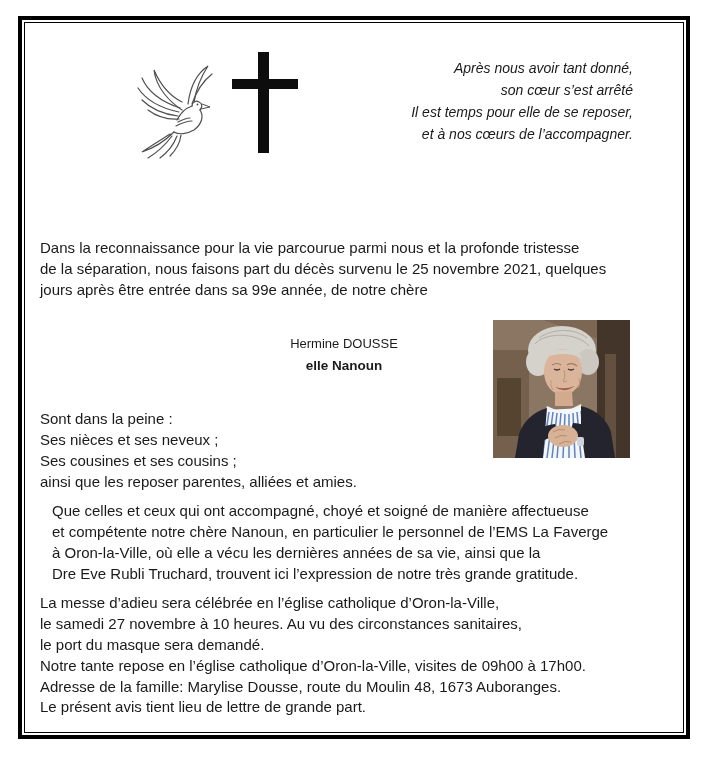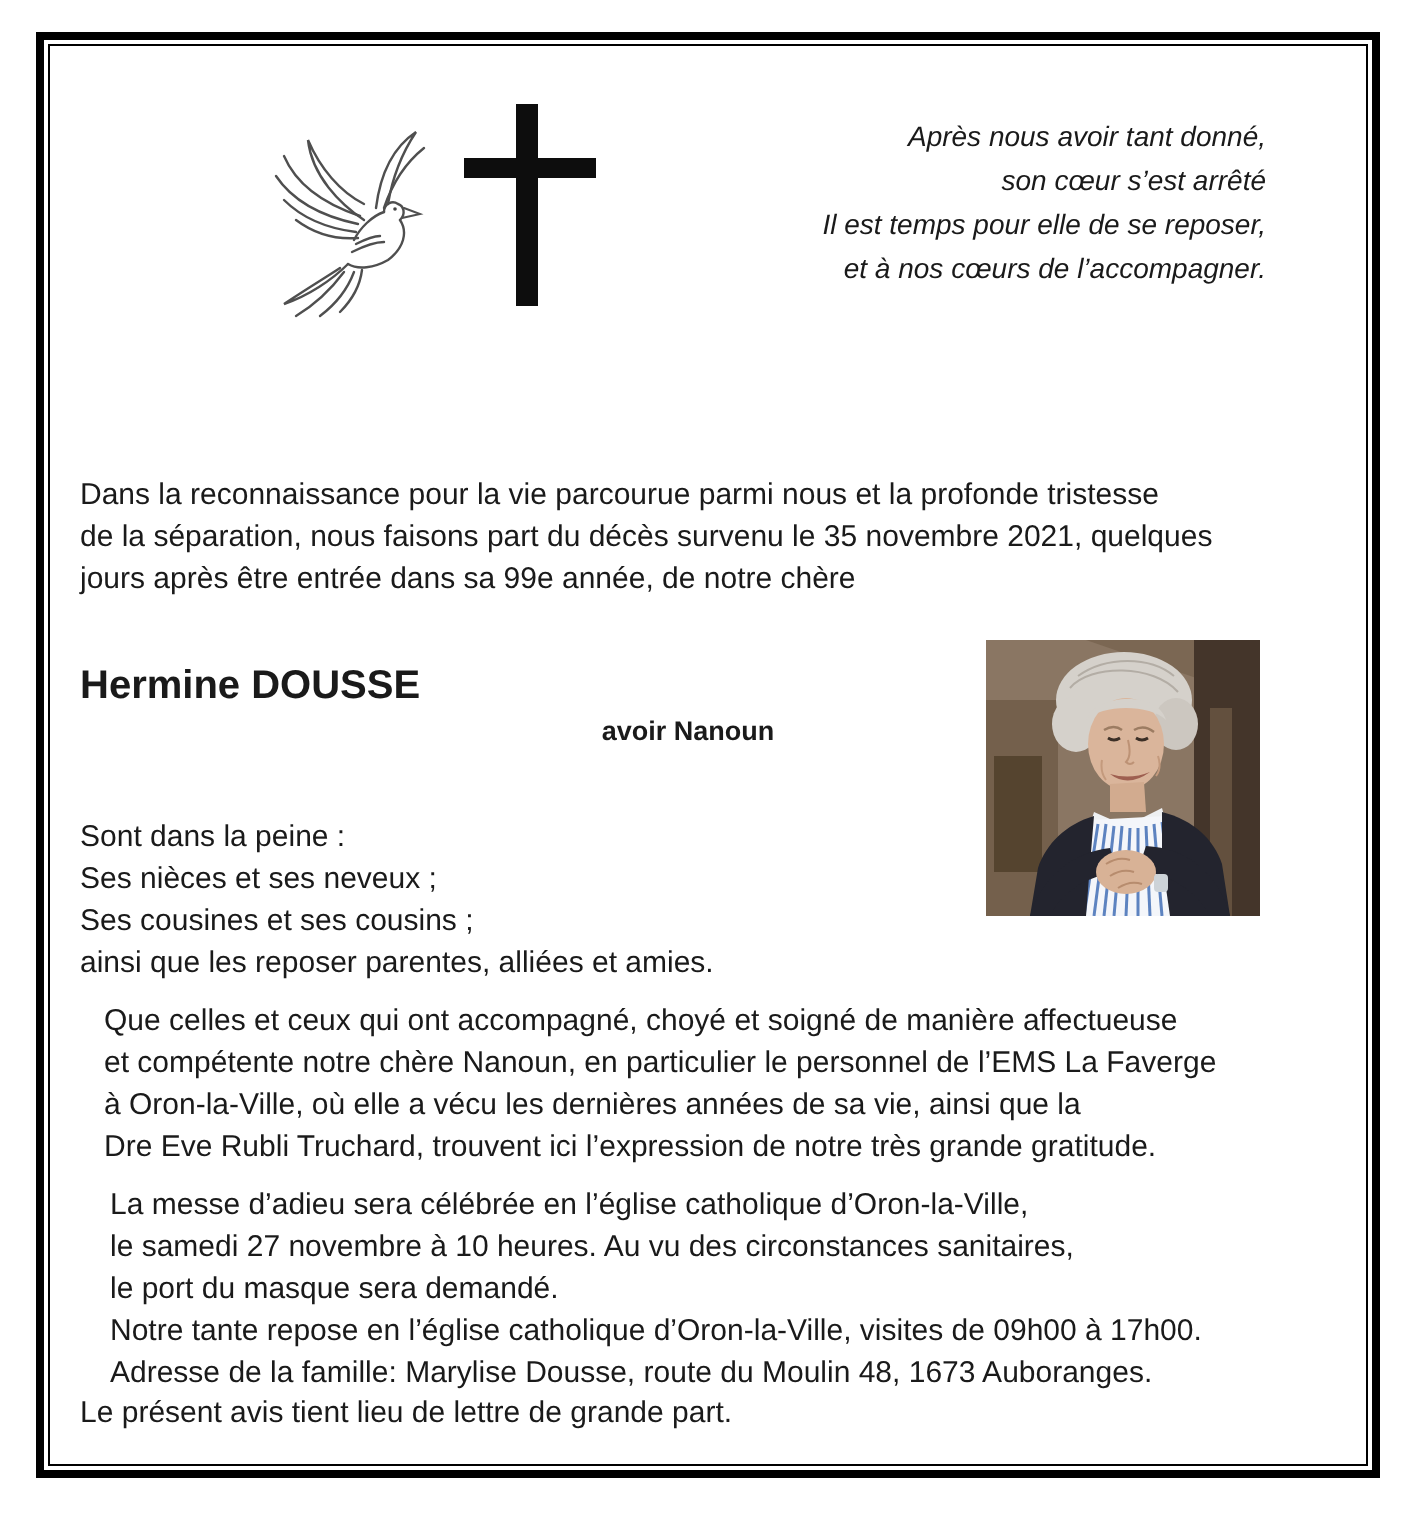--- a/index.html
+++ b/index.html
@@ -28,24 +28,24 @@
     white-space: pre-line;
   }
   .poem {
     font-style: italic;
     font-size: 14px;
     line-height: 22px;
     text-align: right;
     white-space: pre-line;
   }
   .name {
-    font-size: 20px;
+    font-size: 13px;
     line-height: 23px;
-    font-weight: bold;
-    text-align: left;
+    font-weight: normal;
+    text-align: center;
   }
   .nickname {
     font-size: 13.5px;
     line-height: 16px;
     font-weight: bold;
     text-align: center;
   }
   .photo-frame { display: block; }
 </style>
 </head>
@@ -88,25 +88,25 @@
     <rect x="0" y="27" width="66" height="10" fill="#0d0d0d"></rect>
   </svg>
 </div>
 
 <div class="abs poem" style="top:57px; right:77px; width:330px;">Après nous avoir tant donné,
 son cœur s’est arrêté
 Il est temps pour elle de se reposer,
 et à nos cœurs de l’accompagner.</div>
 
 <div class="abs text" style="left:40px; top:237px; width:640px;">Dans la reconnaissance pour la vie parcourue parmi nous et la profonde tristesse
-de la séparation, nous faisons part du décès survenu le 35 novembre 2021, quelques
+de la séparation, nous faisons part du décès survenu le 25 novembre 2021, quelques
 jours après être entrée dans sa 99e année, de notre chère</div>
 
 <div class="abs name" style="left:40px; top:332px; width:608px;">Hermine DOUSSE</div>
-<div class="abs nickname" style="left:40px; top:358px; width:608px;">avoir Nanoun</div>
+<div class="abs nickname" style="left:40px; top:358px; width:608px;">elle Nanoun</div>
 
 <div class="abs" style="left:493px; top:320px; width:137px; height:138px;">
   <svg class="photo-frame" width="137" height="138" viewBox="0 0 137 138" aria-hidden="true">
 
     <rect width="137" height="138" fill="#8a7663"></rect>
     <polygon points="50,0 137,30 137,0" fill="#7b6753"></polygon>
     <rect x="104" y="0" width="33" height="138" fill="#44352a"></rect>
     <rect x="112" y="34" width="11" height="104" fill="#63503e"></rect>
     <rect x="0" y="30" width="36" height="108" fill="#74604c"></rect>
     <rect x="4" y="58" width="24" height="58" fill="#55442f"></rect>
@@ -157,19 +157,19 @@
 <div class="abs text" style="left:40px; top:408px; width:440px;">Sont dans la peine :
 Ses nièces et ses neveux ;
 Ses cousines et ses cousins ;
 ainsi que les reposer parentes, alliées et amies.</div>
 
 <div class="abs text" style="left:52px; top:500px; width:645px;">Que celles et ceux qui ont accompagné, choyé et soigné de manière affectueuse
 et compétente notre chère Nanoun, en particulier le personnel de l’EMS La Faverge
 à Oron-la-Ville, où elle a vécu les dernières années de sa vie, ainsi que la
 Dre Eve Rubli Truchard, trouvent ici l’expression de notre très grande gratitude.</div>
 
-<div class="abs text" style="left:40px; top:592px; width:645px;margin-left:15px;">La messe d’adieu sera célébrée en l’église catholique d’Oron-la-Ville,
+<div class="abs text" style="left:40px; top:592px; width:645px;">La messe d’adieu sera célébrée en l’église catholique d’Oron-la-Ville,
 le samedi 27 novembre à 10 heures. Au vu des circonstances sanitaires,
 le port du masque sera demandé.
 Notre tante repose en l’église catholique d’Oron-la-Ville, visites de 09h00 à 17h00.
 Adresse de la famille: Marylise Dousse, route du Moulin 48, 1673 Auboranges.</div>
 
 <div class="abs text" style="left:40px; top:696px; width:500px;">Le présent avis tient lieu de lettre de grande part.</div>
 
 </body></html>

